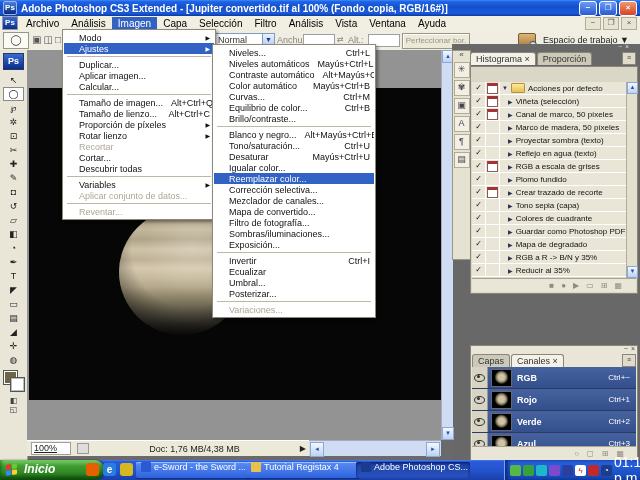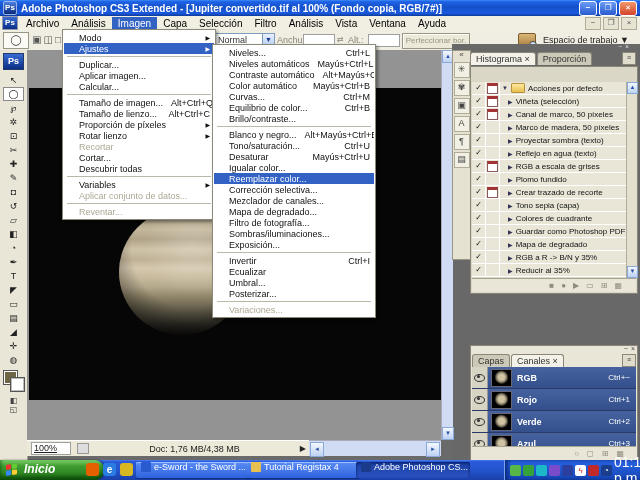--- a/index.html
+++ b/index.html
@@ -184,21 +184,21 @@
     gap:2px;padding-left:5px;border-left:1px solid #7aa2f0;box-sizing:border-box;
     background:linear-gradient(180deg,#2a66e8,#1646b4);box-shadow:inset 3px 0 4px #0a2a80;}
   .tri{width:11px;height:11px;border-radius:2px;font-size:8px;line-height:11px;text-align:center;color:#fff;}
   .clock{margin-left:auto;color:#fff;font-size:14px;padding-right:5px;}
 </style>
 </head>
 <body>
 
 <div class="abs titlebar">
   <span class="appicon">Ps</span>
-  <span class="t-title">Adobe Photoshop CS3 Extended - [Jupiter convertido.tif al 100% (Fondo copia, RGB/7#)]</span>
+  <span class="t-title">Adobe Photoshop CS3 Extended - [Jupiter convertido.tif al 100% (Fondo copia, RGB/16#)]</span>
   <span class="tb-btns">
     <span class="tb-btn">−</span>
     <span class="tb-btn">❐</span>
     <span class="tb-btn close">×</span>
   </span>
 </div>
 
 <div class="abs menubar">
   <span style="width:14px;height:12px;margin:0 2px;border:1px solid #99a;background:linear-gradient(180deg,#3a6cd4,#0a2e86);color:#fff;font-size:8px;line-height:11px;text-align:center;font-weight:bold;">Ps</span>
   <span style="display:flex;">
@@ -621,21 +621,21 @@
     </div>
     <div class="menu-row">
       <span class="ml">Corrección selectiva...</span>
       <span class="ms"></span>
     </div>
     <div class="menu-row">
       <span class="ml">Mezclador de canales...</span>
       <span class="ms"></span>
     </div>
     <div class="menu-row">
-      <span class="ml">Mapa de degradado...</span>
+      <span class="ml">Mapa de convertido...</span>
       <span class="ms"></span>
     </div>
     <div class="menu-row">
       <span class="ml">Filtro de fotografía...</span>
       <span class="ms"></span>
     </div>
     <div class="menu-row">
       <span class="ml">Sombras/iluminaciones...</span>
       <span class="ms"></span>
     </div>

